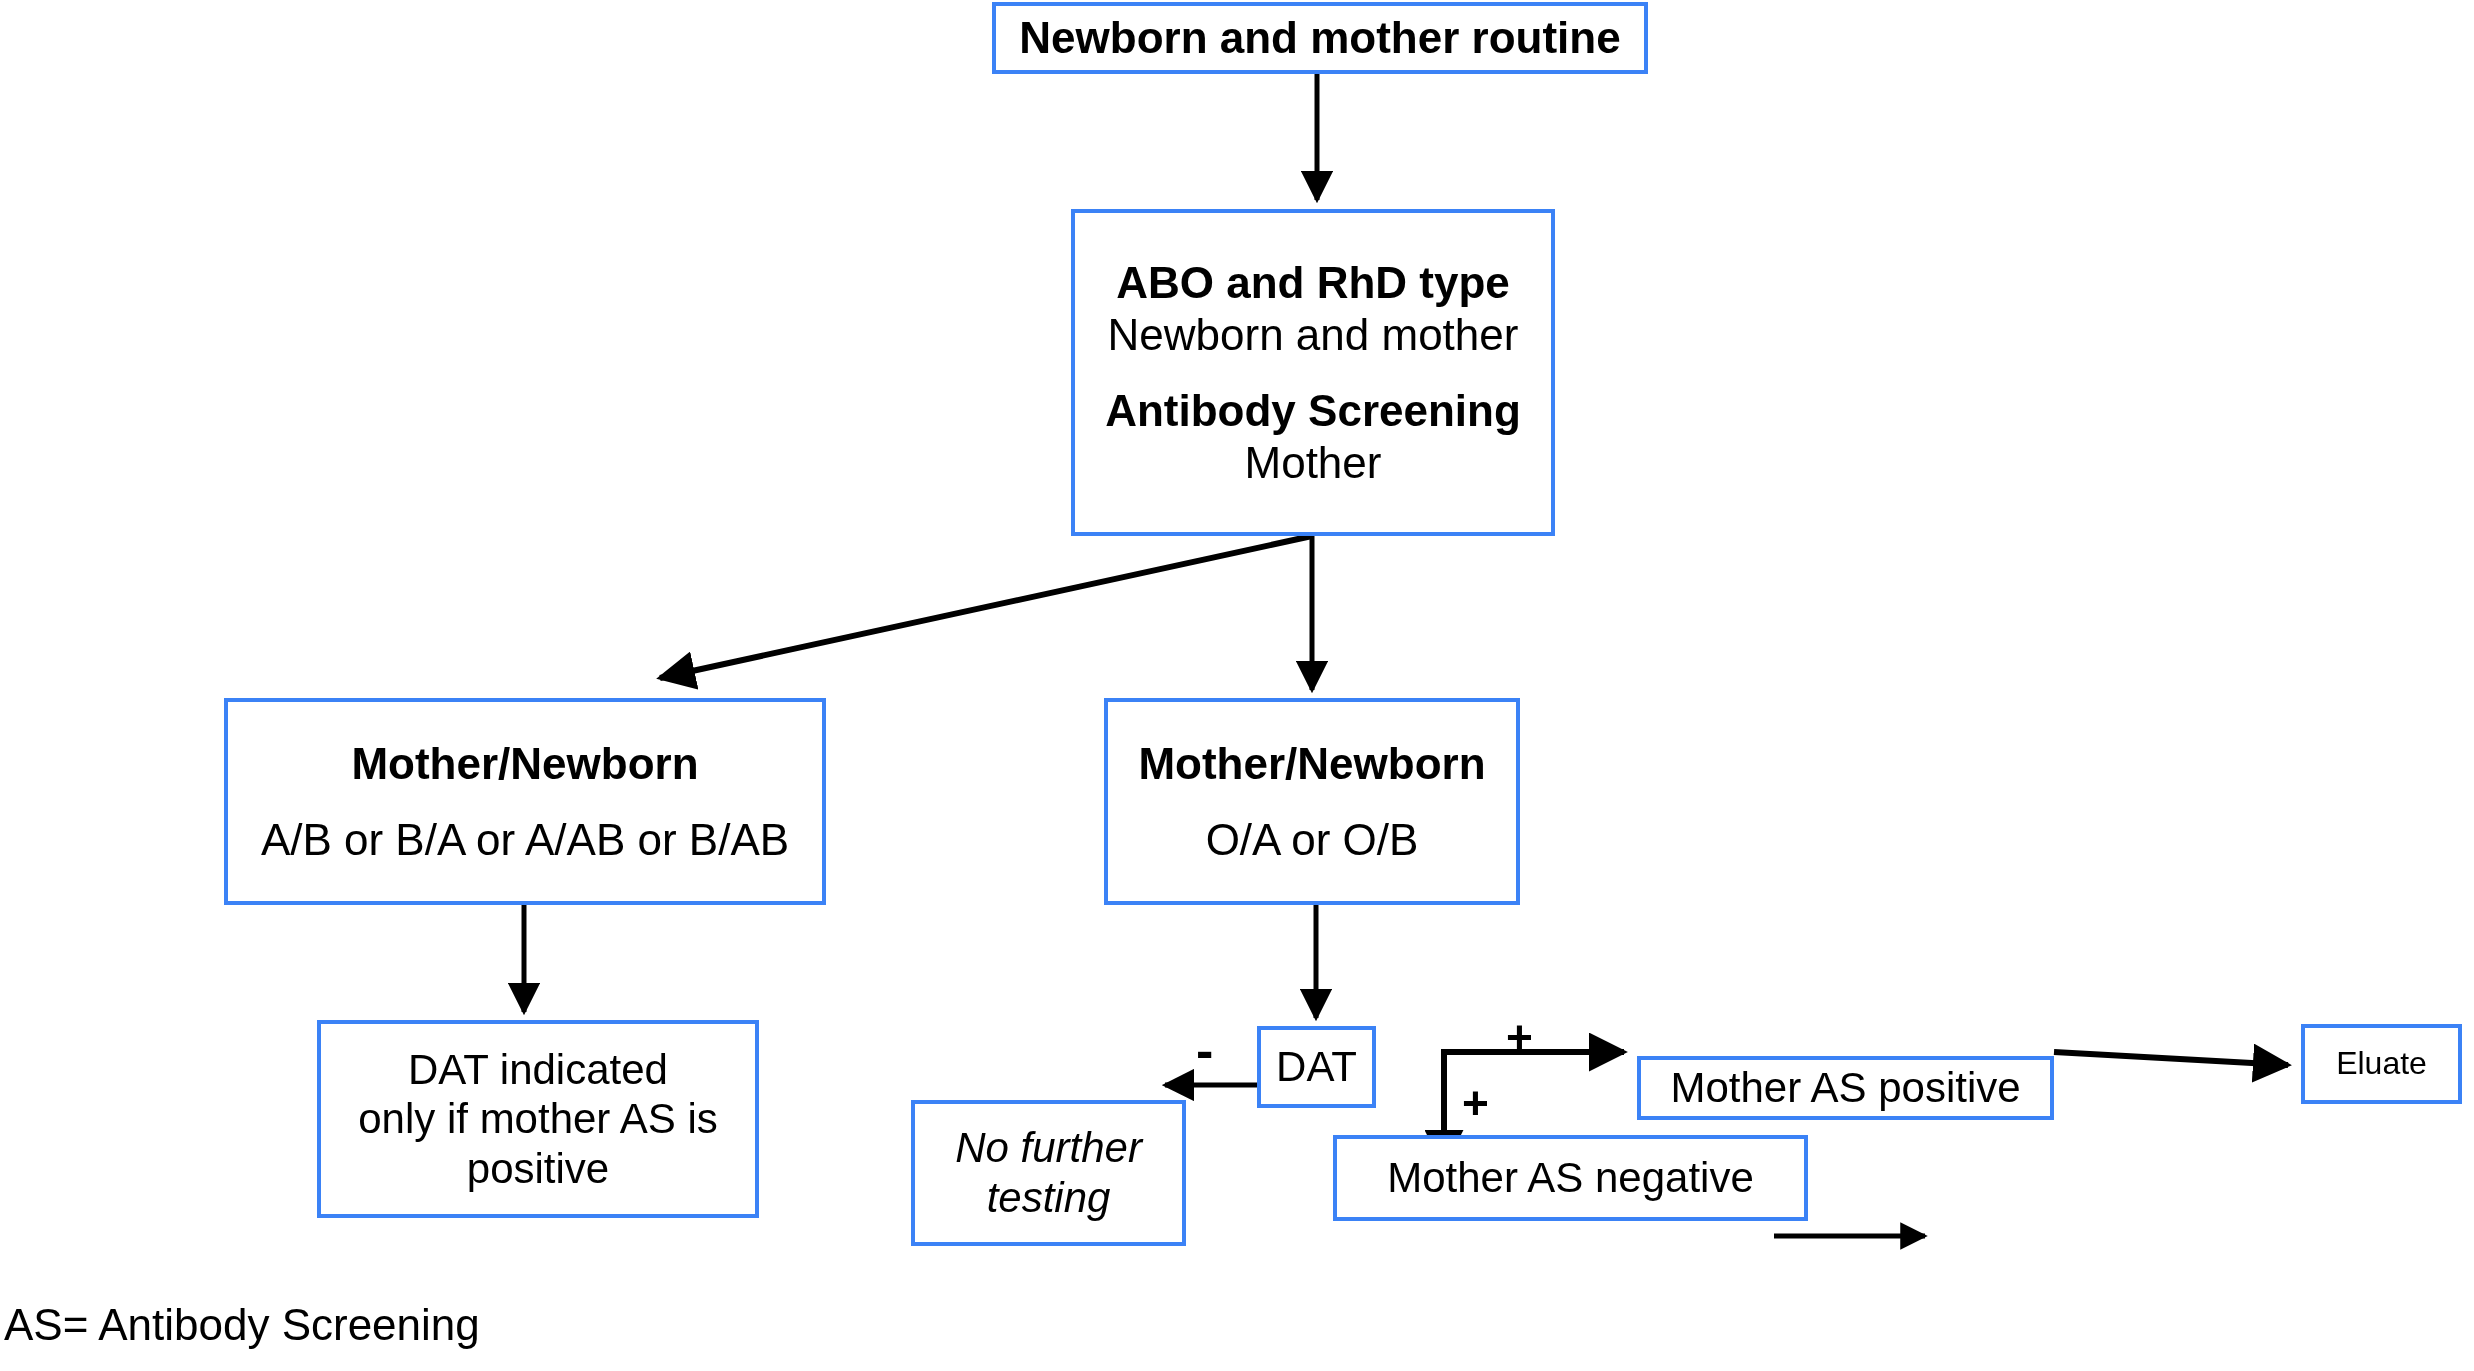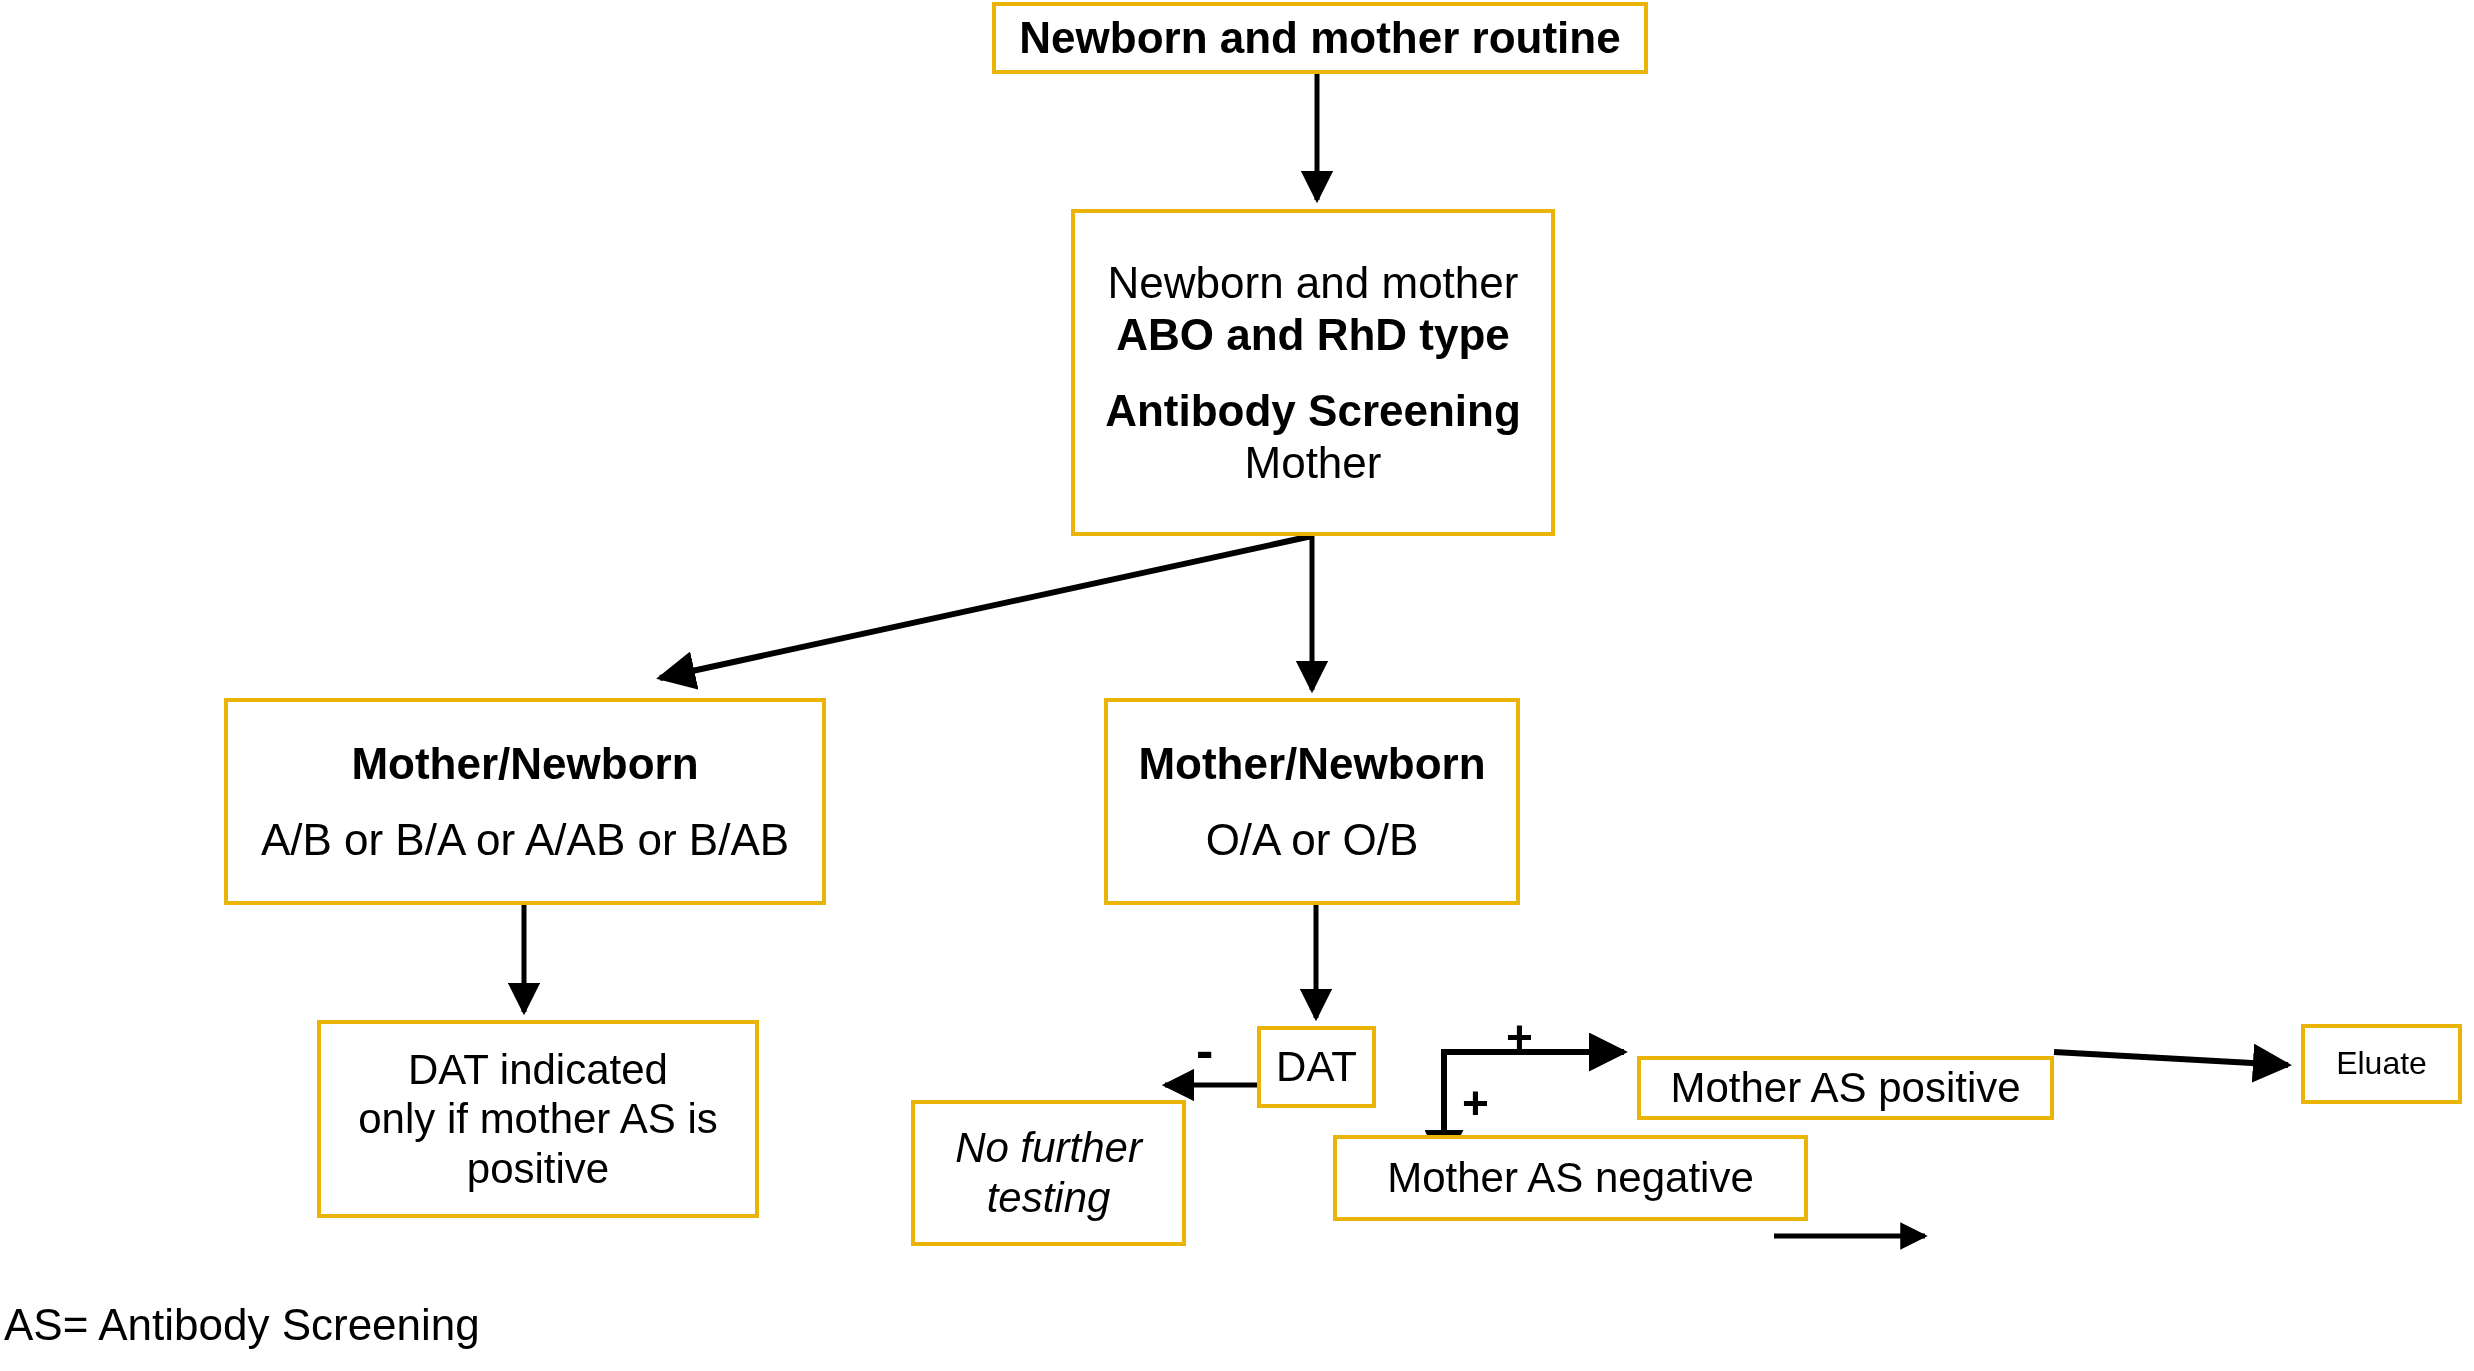--- a/index.html
+++ b/index.html
@@ -20,21 +20,21 @@
     position: absolute;
     left: 0;
     top: 0;
     width: 2474px;
     height: 1371px;
     pointer-events: none;
   }
   .node {
     position: absolute;
     box-sizing: border-box;
-    border: 4px solid #eab308;
+    border: 4px solid #3b82f6;
     background: #ffffff;
     display: flex;
     flex-direction: column;
     align-items: center;
     justify-content: center;
     text-align: center;
     line-height: 1.18;
   }
   .node .ln { display: block; white-space: pre; }
   .bold { font-weight: bold; }
@@ -105,22 +105,22 @@
     <line x1="2054" y1="1052" x2="2288" y2="1065" stroke="#000000" stroke-width="6" marker-end="url(#arrow)"></line>
 
     <line x1="1774" y1="1236" x2="1925" y2="1236" stroke="#000000" stroke-width="5" marker-end="url(#arrow-sm)"></line>
   </svg>
 
   <div class="node" id="node-root">
     <span class="ln bold">Newborn and mother routine</span>
   </div>
 
   <div class="node" id="node-typing">
+    <span class="ln bold">ABO and RhD type</span>
     <span class="ln">Newborn and mother</span>
-    <span class="ln bold">ABO and RhD type</span>
     <span class="gap"></span>
     <span class="ln bold">Antibody Screening</span>
     <span class="ln">Mother</span>
   </div>
 
   <div class="node" id="node-mn-ab">
     <span class="ln bold">Mother/Newborn</span>
     <span class="gap"></span>
     <span class="ln">A/B or B/A or A/AB or B/AB</span>
   </div>

